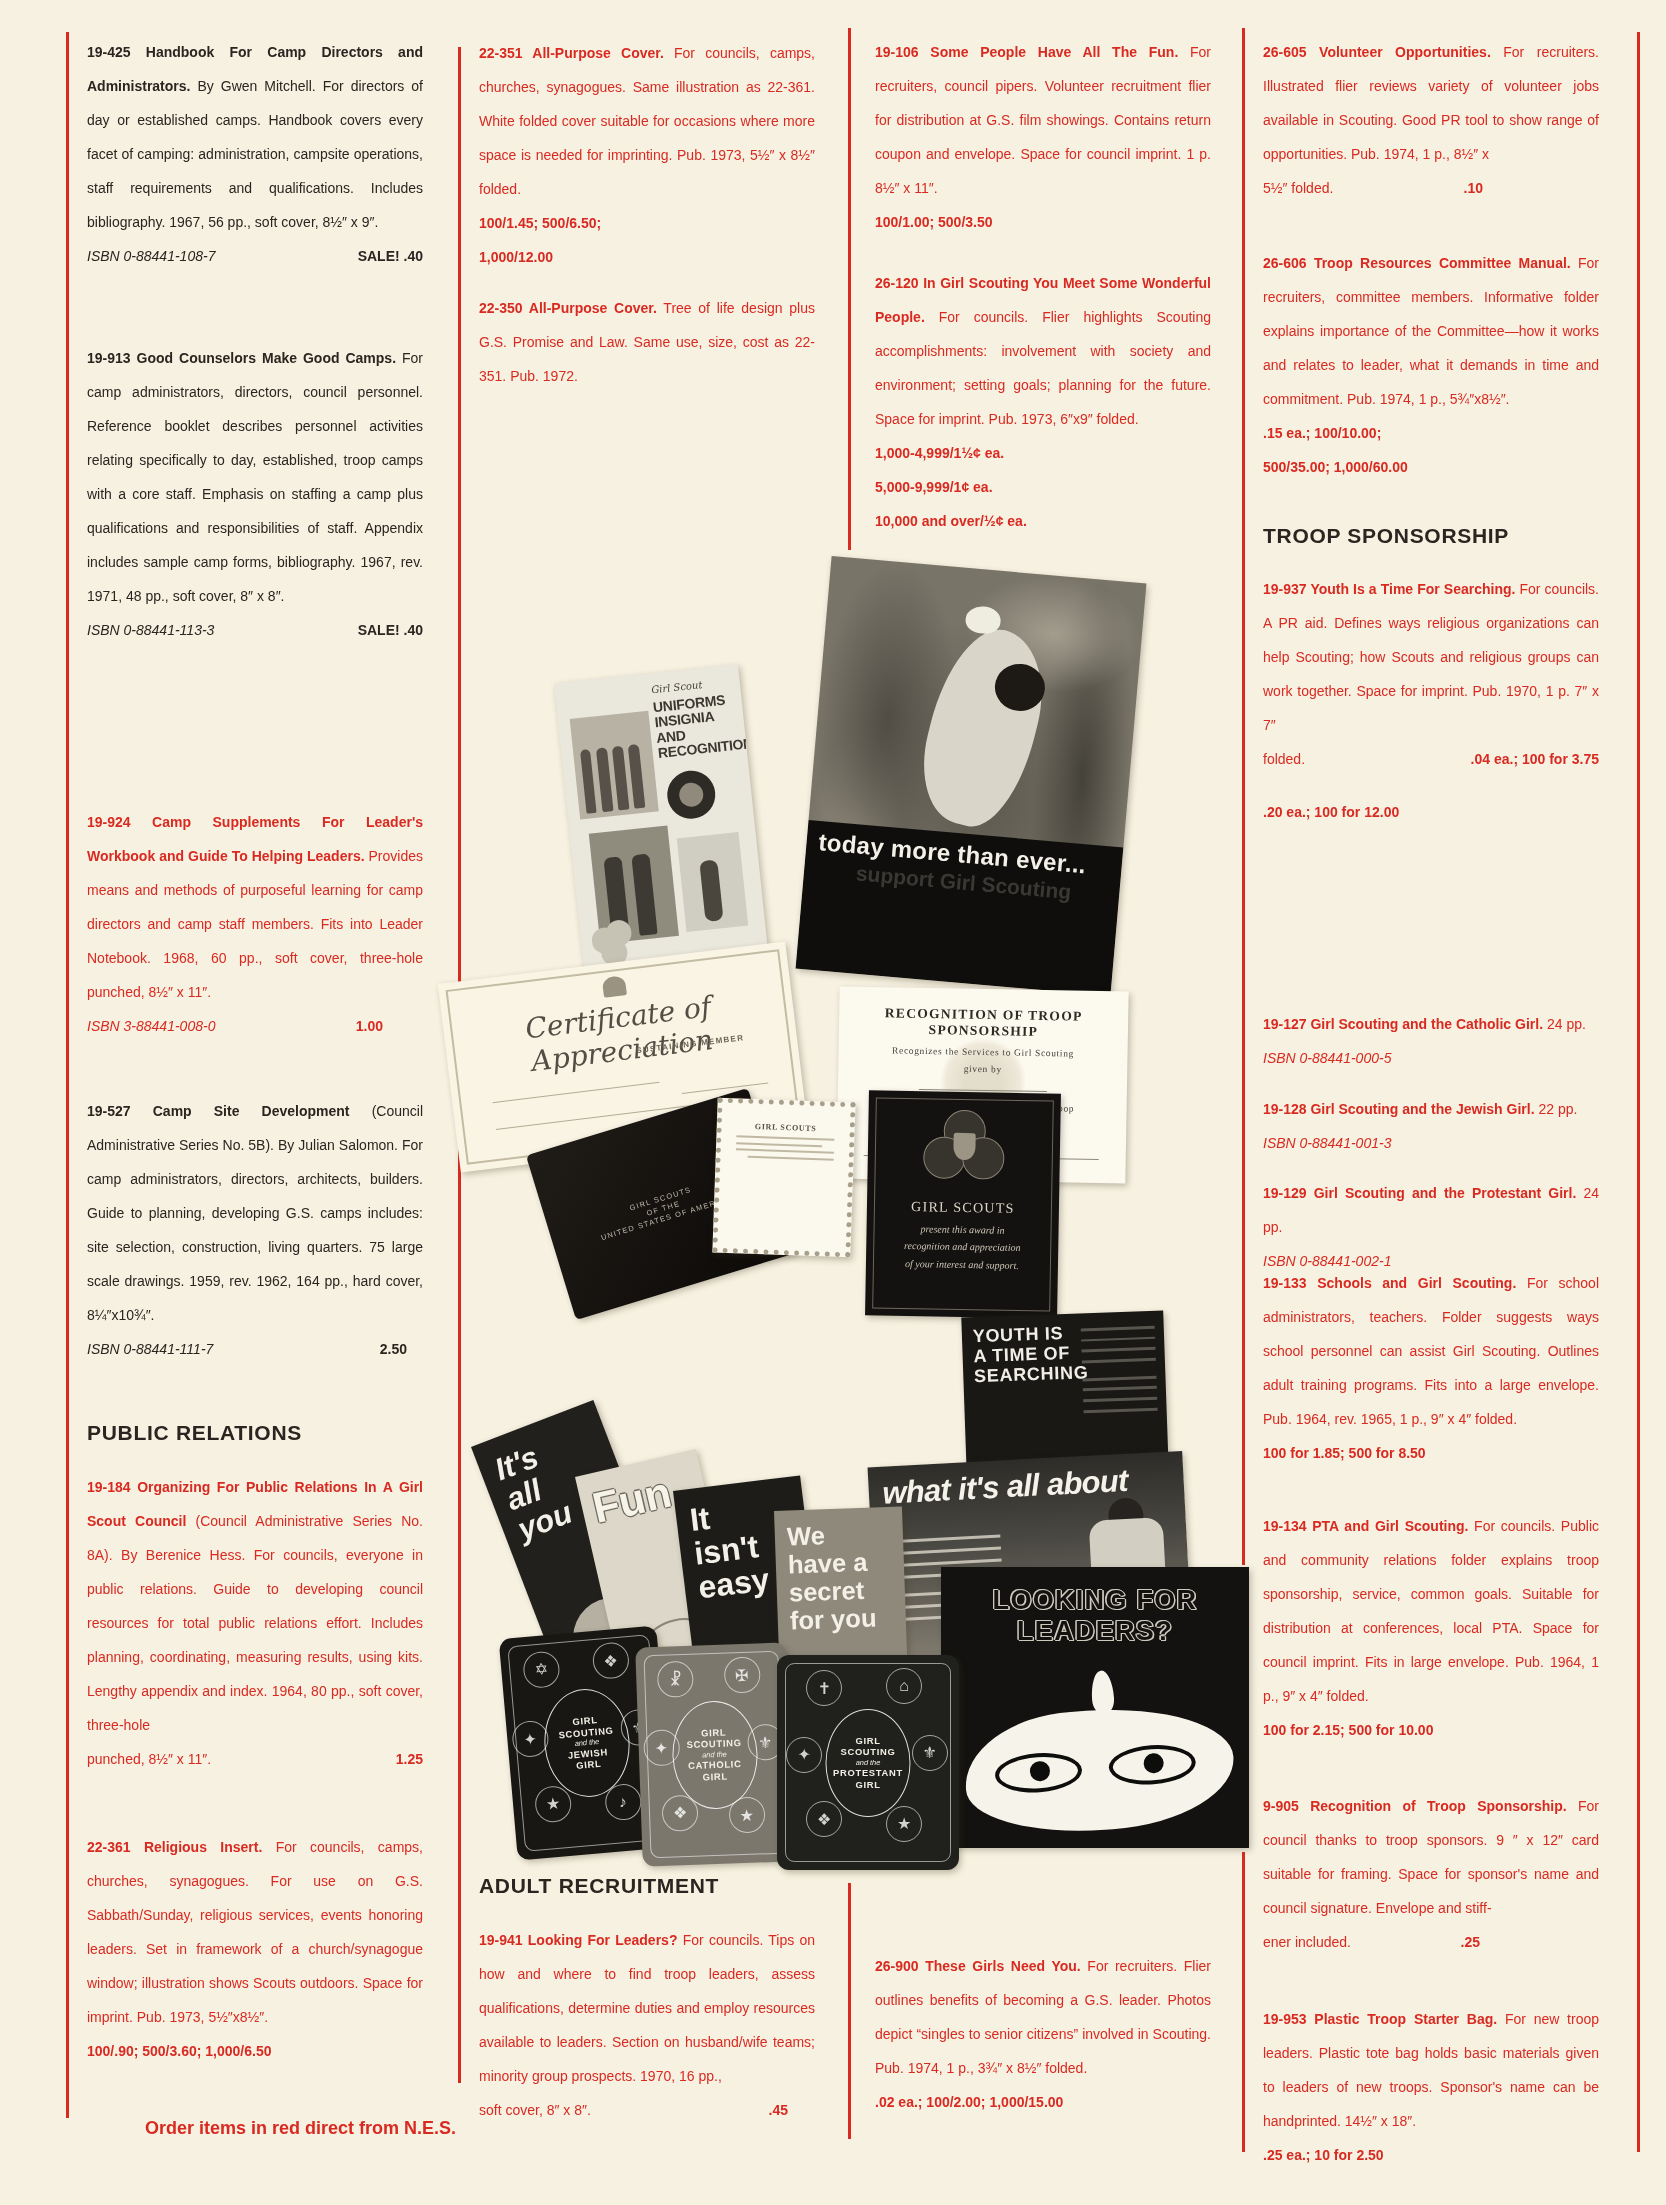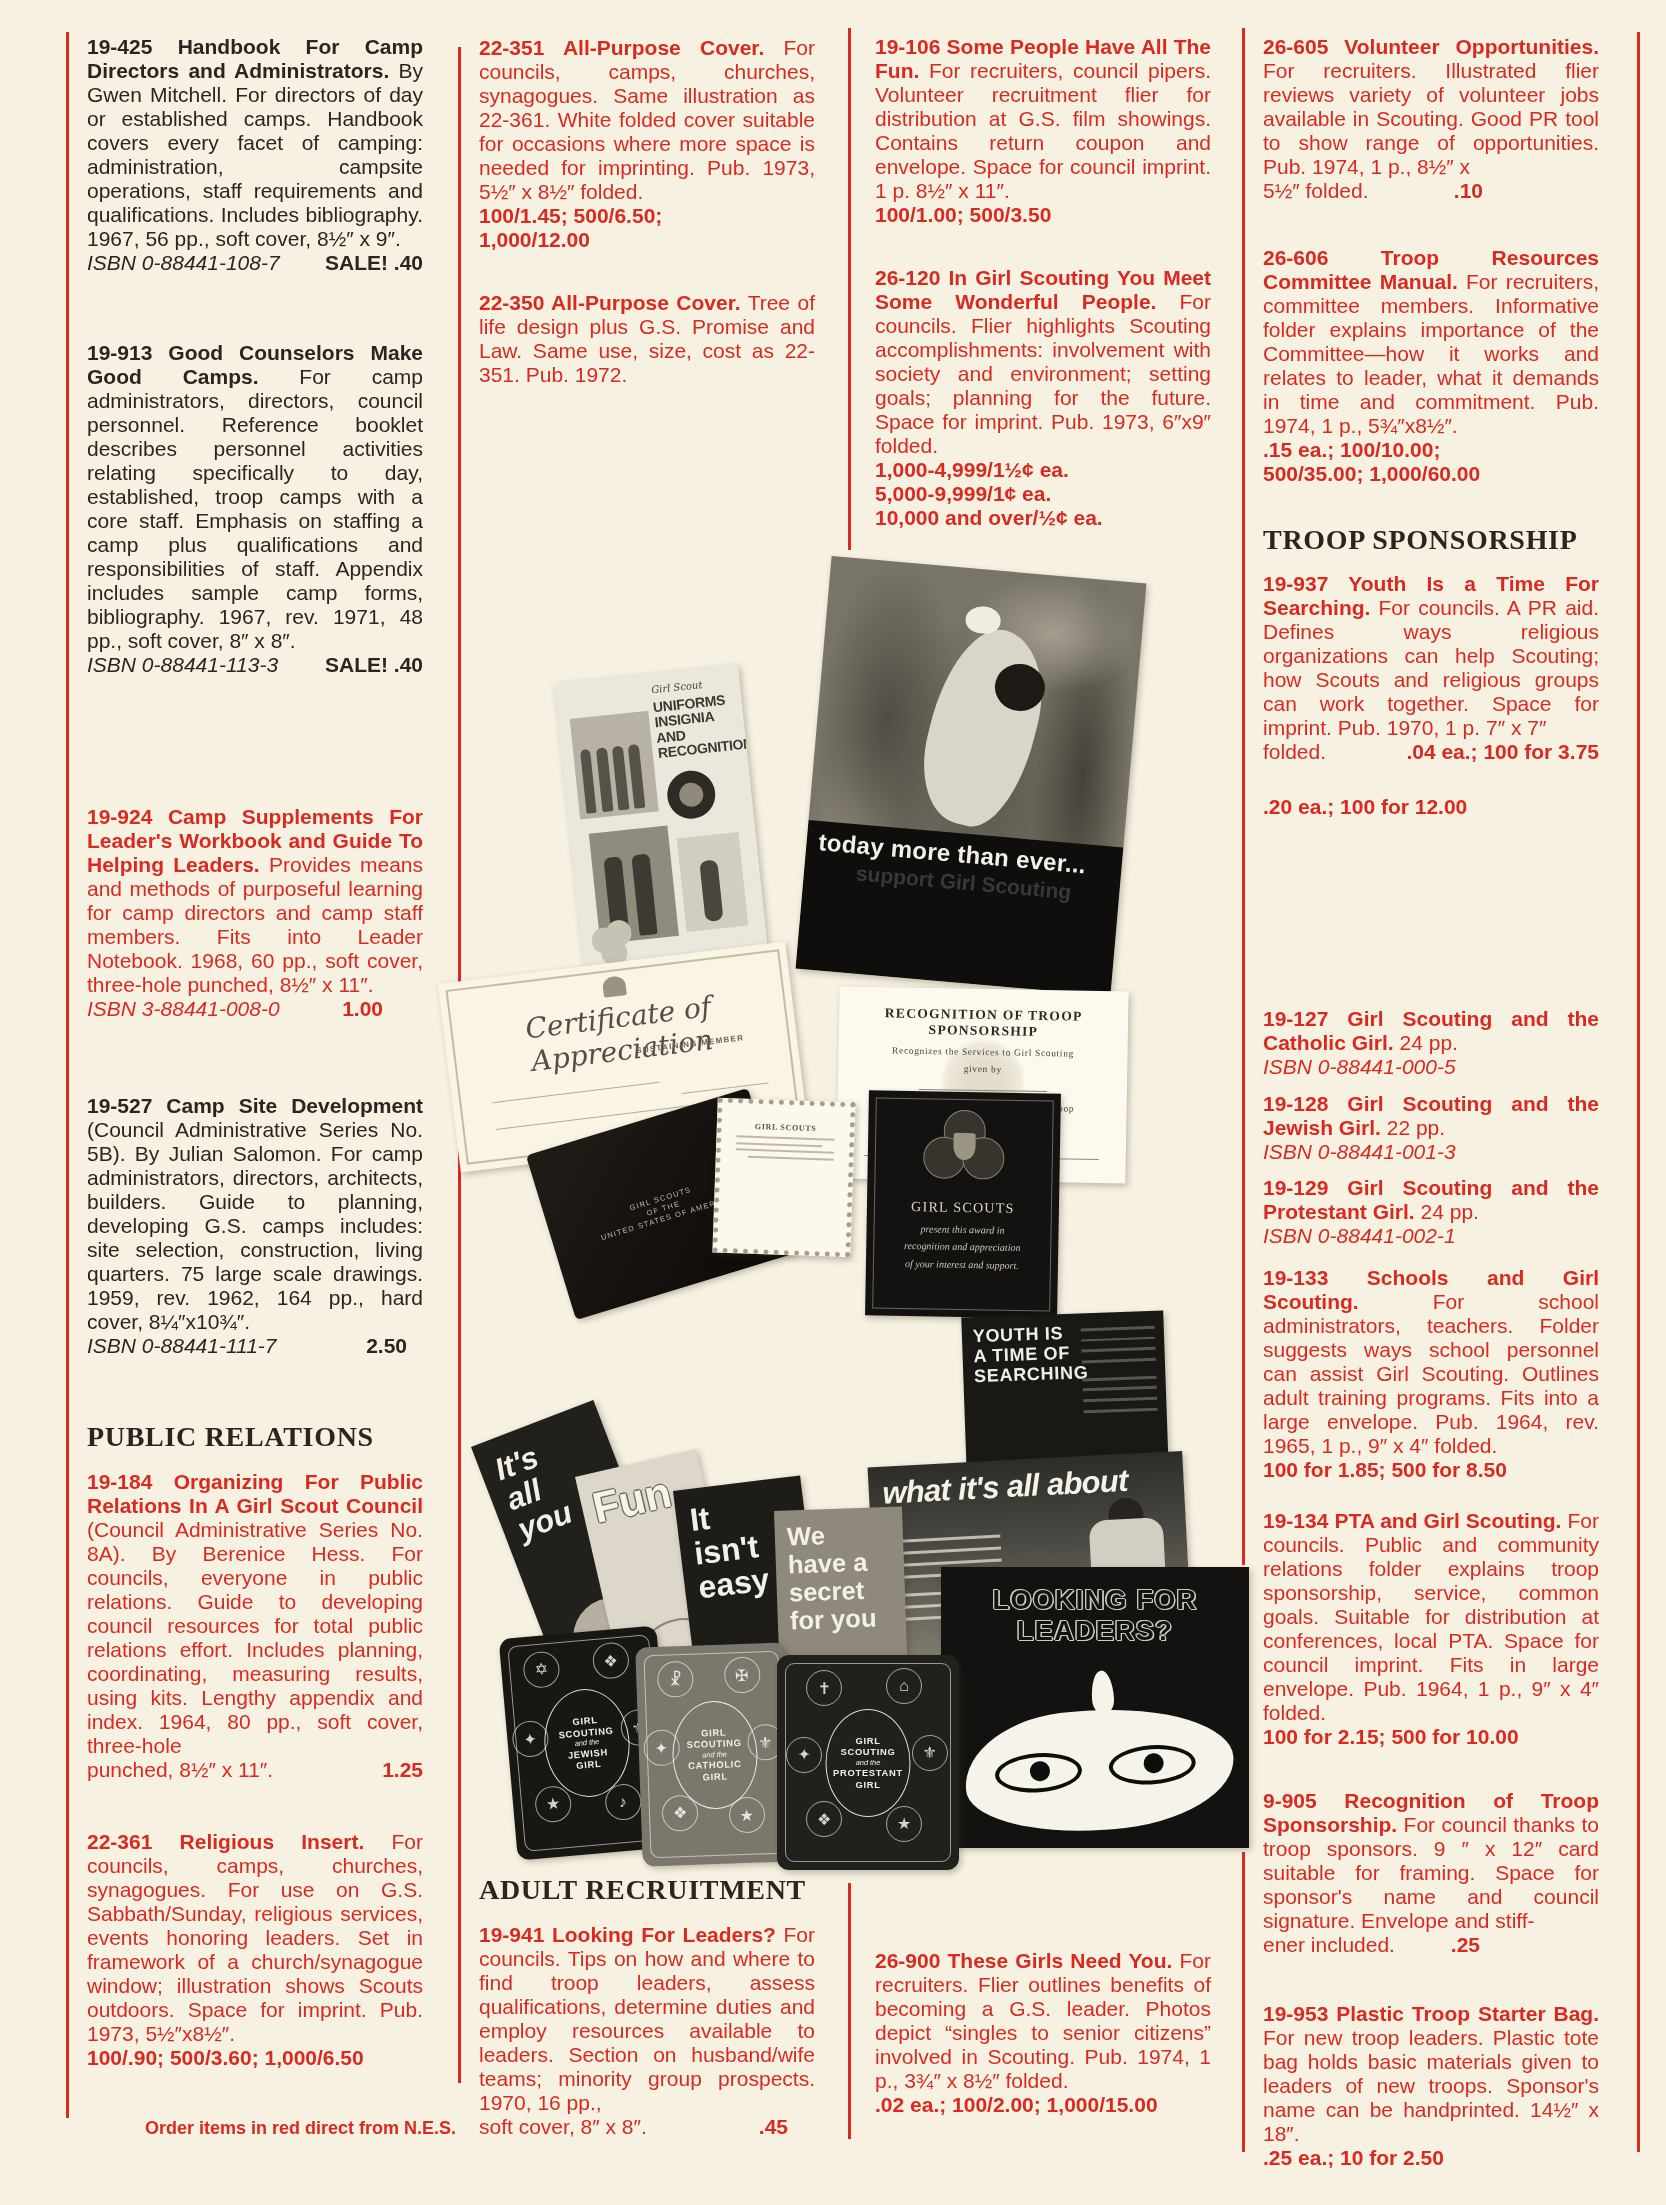--- a/index.html
+++ b/index.html
@@ -1,30 +1,30 @@
 <!DOCTYPE html>
 <html style="font-size:10.8px"><head>
 <meta charset="utf-8">
 <style>
   html,body{margin:0;padding:0;background:#d9d4c6;}
   .page{position:relative;width:1667px;height:2205px;background:#f7f1e1;overflow:hidden;
         font-family:"Liberation Sans","DejaVu Sans",sans-serif;color:#2a2520;}
   
   .rule{position:absolute;width:3.4px;background:#d92a22;z-index:1;}
   
-  .it{position:absolute;width:336px;font-size:21px;line-height:24px;z-index:2;}
+  .it{position:absolute;width:336px;font-size:14px;line-height:34px;z-index:2;}
   .it p{margin:0;text-align:justify;}
   .k{color:#2a2520;}
   .r{color:#d92a22;}
   .b{font-weight:700;}
   .meta{display:flex;justify-content:space-between;align-items:baseline;}
   .isbn{font-style:italic;font-weight:400;}
   .price{font-weight:700;}
   .plines{font-weight:700;text-align:right;margin:0;}
-  .hdr{position:absolute;font-weight:700;font-size:28px;letter-spacing:0.7px;color:#2a2520;z-index:2;white-space:nowrap;font-family:Liberation Serif, serif;}
+  .hdr{position:absolute;font-weight:700;font-size:21px;letter-spacing:0.7px;color:#2a2520;z-index:2;white-space:nowrap;}
   .note{font-style:italic;}
   .footer{position:absolute;left:145px;top:2118px;font-weight:700;font-size:18px;color:#d92a22;z-index:2;white-space:nowrap;}
   
   .montage{position:absolute;inset:0;z-index:3;}
   .art{position:absolute;box-shadow:2px 2.7px 6.7px rgba(60,50,30,.30);}
   
   .support{left:813px;top:569px;width:316px;height:414px;transform:rotate(5deg);background:#787468;overflow:hidden;}
   .support .photo{position:absolute;inset:0;
     background-image:radial-gradient(closest-side at 72% 14%,#a39d8e,transparent),
       radial-gradient(closest-side at 22% 38%,#514d45,transparent),

